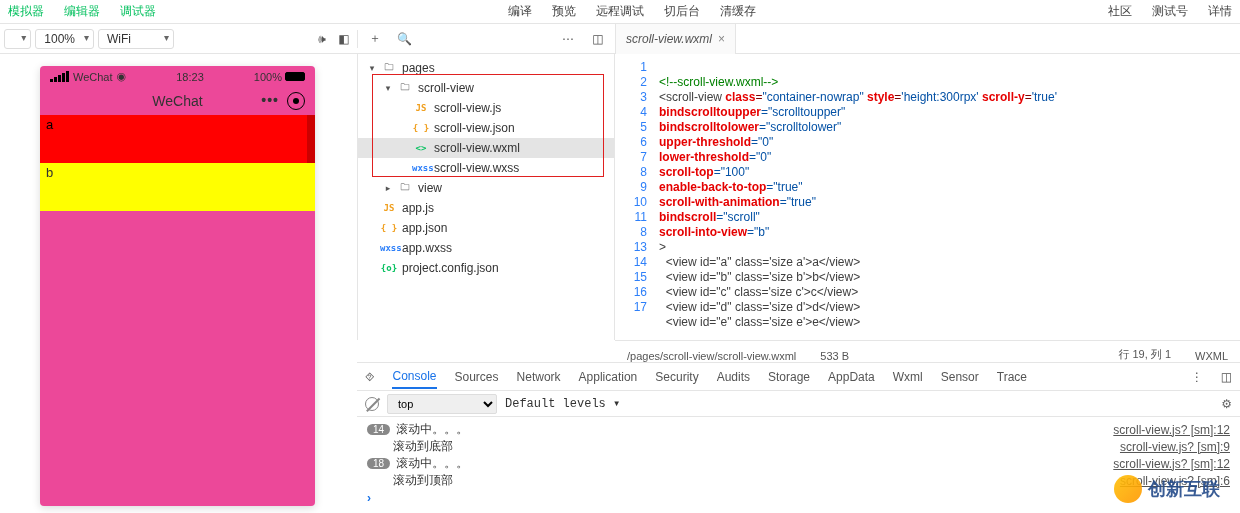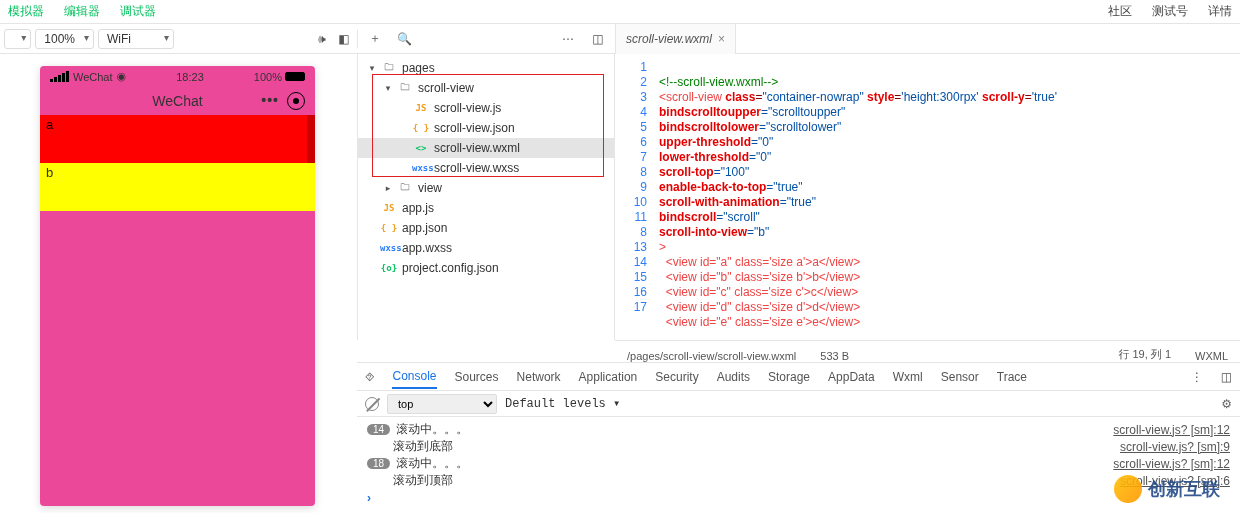--- a/index.html
+++ b/index.html
@@ -48,21 +48,21 @@
     .explorer .fi.wxss{color:#2d7ff9;}
     .explorer .fi.config{color:#07c160;}
     .explorer .indent1{padding-left:26px;}
     .explorer .indent2{padding-left:42px;}
     .explorer .redbox{position:absolute; border:1.5px solid #e02020; pointer-events:none;}
     
     .editor{ flex:1; display:flex; font-family:Consolas,monospace; font-size:12px; line-height:15px;}
     .gutter{ width:40px; text-align:right; color:#2d7ff9; padding:6px 8px 0 0;}
     .code{ flex:1; padding:6px 0 0 4px; white-space:pre; overflow:hidden;}
     .c-comment{color:#008000;}
-    .c-tag{color:#ef4444;}
+    .c-tag{color:#404040;}
     .c-attr{color:#e50000;font-weight:bold;}
     .c-str{color:#0451a5;}
     .c-punc{color:#800000;}
     
     .ed-status{ border-top:1px solid #e5e5e5; height:22px; display:flex; align-items:flex-end; padding:0 12px; font-size:11px; color:#555; gap:24px;}
     .ed-status .flex{flex:1;}
     
     .devtools{ border-top:1px solid #e5e5e5;}
     .dt-tabs{ display:flex; align-items:center; height:28px; border-bottom:1px solid #e5e5e5; padding:0 8px; gap:18px; font-size:12px; color:#555;}
     .dt-tabs .sel{color:#1a73e8; border-bottom:2px solid #1a73e8; padding-bottom:4px; margin-bottom:-5px;}
@@ -86,20 +86,27 @@
     .wm .txt{color:#244b8a;font-size:18px;}
   </style>
 </head>
 <body>
 
 <div class="top-tabs">
   <div class="left">
     <span class="green">模拟器</span>
     <span class="green">编辑器</span>
     <span class="green">调试器</span>
+  </div>
+  <div class="mid">
+    <span>编译</span>
+    <span>预览</span>
+    <span>远程调试</span>
+    <span>切后台</span>
+    <span>清缓存</span>
   </div>
   <div class="right">
     <span>社区</span>
     <span>测试号</span>
     <span>详情</span>
   </div>
 </div>
 
 <div class="toolbar">
   <div class="sim-controls">

